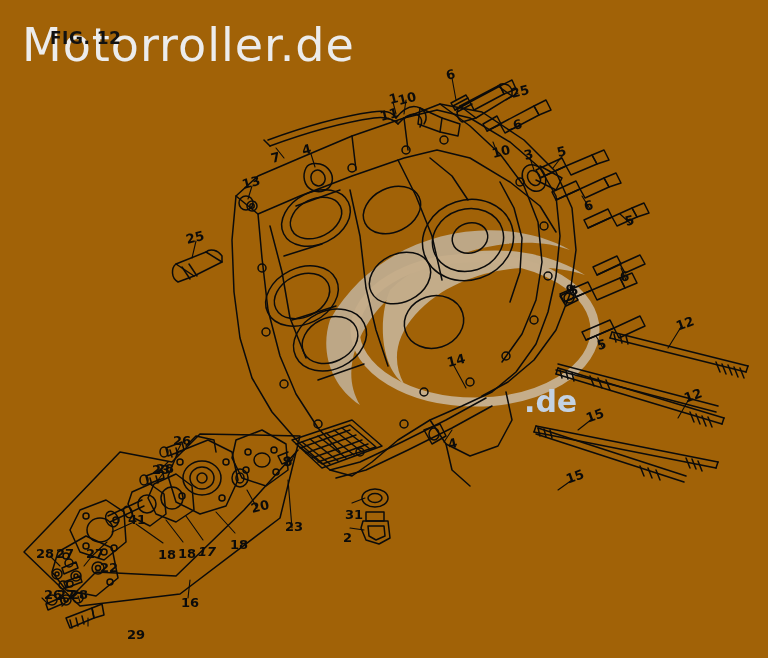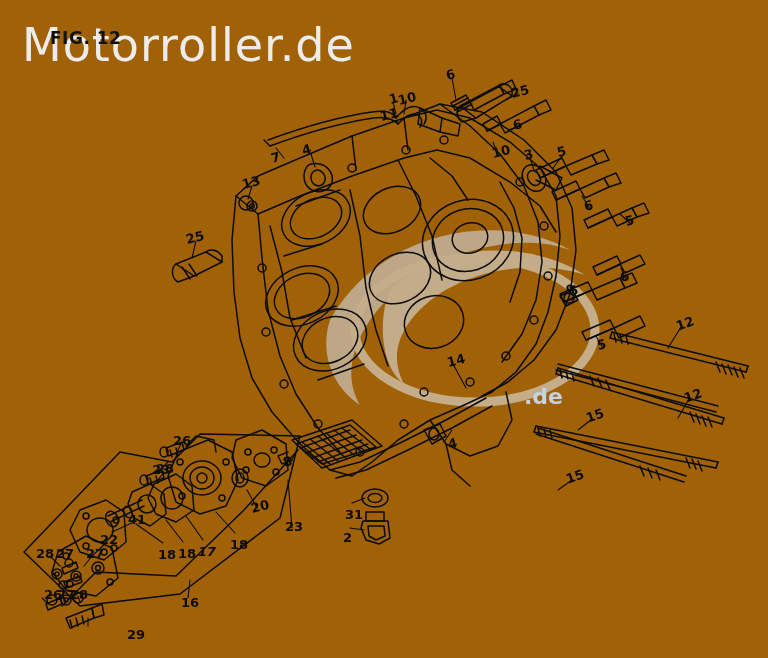--- a/index.html
+++ b/index.html
@@ -19,21 +19,21 @@
   }
   .wm-mid{
     position:absolute;left:168px;top:378px;
     font-family:"DejaVu Sans", sans-serif;
     font-size:78px;font-weight:700;letter-spacing:-1px;
     color:#ccd7e6;white-space:nowrap;user-select:none;
   }
   .wm-de{
     position:absolute;left:524px;top:384px;
     font-family:"DejaVu Sans", sans-serif;
-    font-size:22px;font-weight:700;
+    font-size:30px;font-weight:700;
     color:#c3d2e4;white-space:nowrap;user-select:none;
   }
   .wm-swoosh{position:absolute;left:300px;top:170px;width:320px;height:280px;opacity:.55;}
 
   
   .fig-label{
     position:absolute;left:50px;top:28px;
     font-family:"DejaVu Sans", sans-serif;
     font-size:17px;font-weight:700;color:#111;letter-spacing:.5px;
   }
@@ -463,21 +463,21 @@
       <div class="cal sk" style="left: 242px; top: 176px;">13</div>
       <div class="cal sk" style="left: 447px; top: 354px;">14</div>
       <div class="cal sk2" style="left: 586px; top: 409px;">15</div>
       <div class="cal sk2" style="left: 566px; top: 470px;">15</div>
       <div class="cal" style="left: 181px; top: 596px; text-align: right;">16</div>
       <div class="cal" style="left: 198px; top: 545px; font-style: italic;">17</div>
       <div class="cal" style="left: 178px; top: 547px;">18</div>
       <div class="cal" style="left: 158px; top: 548px;">18</div>
       <div class="cal sk" style="left: 251px; top: 500px;">20</div>
       <div class="cal" style="left: 230px; top: 538px;">18</div>
-      <div class="cal" style="left: 100px; top: 533px;">22</div>
+      <div class="cal" style="left: 100px; top: 561px;">22</div>
       <div class="cal" style="left: 152px; top: 463px;">23</div>
       <div class="cal" style="left: 285px; top: 520px;">23</div>
       <div class="cal" style="left: 128px; top: 513px;">41</div>
       <div class="cal sk" style="left: 186px; top: 231px;">25</div>
       <div class="cal sk" style="left: 511px; top: 85px;">25</div>
       <div class="cal" style="left: 173px; top: 434px;">26</div>
       <div class="cal" style="left: 44px; top: 588px;">26</div>
       <div class="cal" style="left: 56px; top: 547px;">27</div>
       <div class="cal" style="left: 86px; top: 547px;">27</div>
       <div class="cal" style="left: 57px; top: 588px;">27</div>

